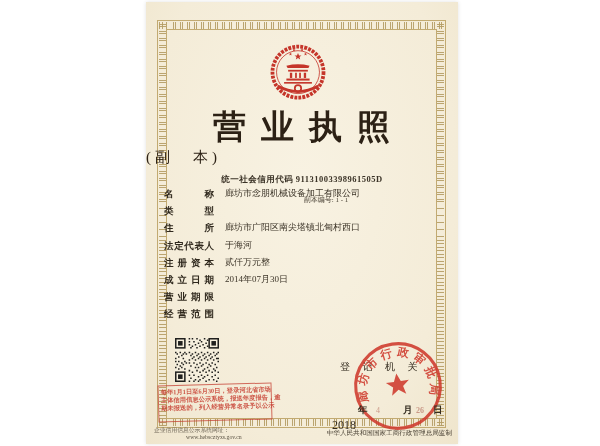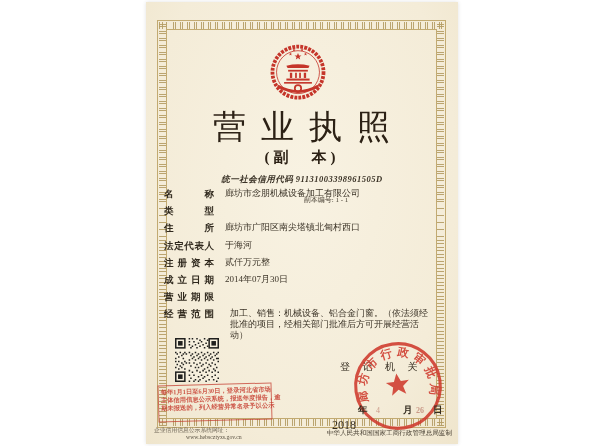--- a/index.html
+++ b/index.html
@@ -13,27 +13,27 @@
   .frame .inner{position:absolute;inset:8px;border:1px solid #c2aa71;}
   .fs{position:absolute;opacity:.9;}
   .fs.h{height:7px;left:1px;right:1px;
     background:repeating-linear-gradient(90deg,#b49c63 0 1px,transparent 1px 2.5px,#b49c63 2.5px 3.5px,transparent 3.5px 7px);}
   .fs.v{width:7px;top:1px;bottom:1px;
     background:repeating-linear-gradient(0deg,#b49c63 0 1px,transparent 1px 2.5px,#b49c63 2.5px 3.5px,transparent 3.5px 7px);}
   .fs.t{top:1px}.fs.b{bottom:1px}.fs.l{left:1px}.fs.r{right:1px}
 
   .emblem{position:absolute;left:123px;top:38px;width:58px;height:62px;}
   .title{position:absolute;left:0;right:0;top:103px;text-align:center;
-    font-size:33px;font-weight:normal;color:#2c2115;letter-spacing:15px;padding-left:14px;}
-  .subtitle{position:absolute;left:0;right:0;top:146px;text-align:center;
-    font-size:15px;font-weight:bold;color:#2c2115;letter-spacing:4px;}
+    font-size:33px;font-weight:bold;color:#2c2115;letter-spacing:15px;padding-left:14px;}
+  .subtitle{position:absolute;left:0;right:0;top:146px;
+    font-size:15px;font-weight:normal;color:#2c2115;letter-spacing:4px;}
   .copyno{position:absolute;left:0;right:0;top:164px;text-align:center;transform:translateX(24px);
     font-size:7px;color:#4a4236;margin-top:29px;}
   .creditline{position:absolute;left:0;right:0;top:172px;text-align:center;
-    font-size:8.5px;font-weight:bold;color:#3a3226;letter-spacing:.5px;font-style:italic;}
+    font-size:8.5px;font-weight:bold;color:#3a3226;letter-spacing:.5px;}
 
   .fields{position:absolute;left:18px;top:186px;width:280px;color:#3b3327;}
   .frow{display:flex;margin-bottom:4.2px;min-height:10.6px;}
   .frow.mt{margin-top:3px;}
   .lbl{width:50px;font-size:9.5px;font-weight:bold;text-align:justify;text-align-last:justify;color:#2f281d;}
   .val{flex:1;margin-left:11px;font-size:9px;line-height:11px;}
 
   .qr{position:absolute;left:29px;top:335px;width:44px;height:46px;}
   .astamp{position:absolute;left:12px;top:382px;width:114px;height:37px;
     border:1.6px solid rgba(196,62,48,.75);transform:rotate(-1.6deg);
@@ -123,21 +123,20 @@
     <div class="frow">
       <span class="lbl">成立日期</span>
       <span class="val">2014年07月30日</span>
     </div>
     <div class="frow">
       <span class="lbl">营业期限</span>
       <span class="val"></span>
     </div>
     <div class="frow">
       <span class="lbl">经营范围</span>
-      <span class="val" style="width:205px;flex:none;margin-left:16px;">加工、销售：机械设备、铝合金门窗。（依法须经批准的项目，经相关部门批准后方可开展经营活动）</span>
     </div>
   </div>
 
   <svg class="qr" viewBox="0 0 29 29">
     <rect x="0" y="0" width="29" height="29" fill="#f6efdd"></rect>
     <g fill="#20201e">
       <rect x="0" y="0" width="7" height="7"></rect>
         <rect x="22" y="0" width="7" height="7"></rect>
         <rect x="0" y="22" width="7" height="7"></rect>
     </g>

